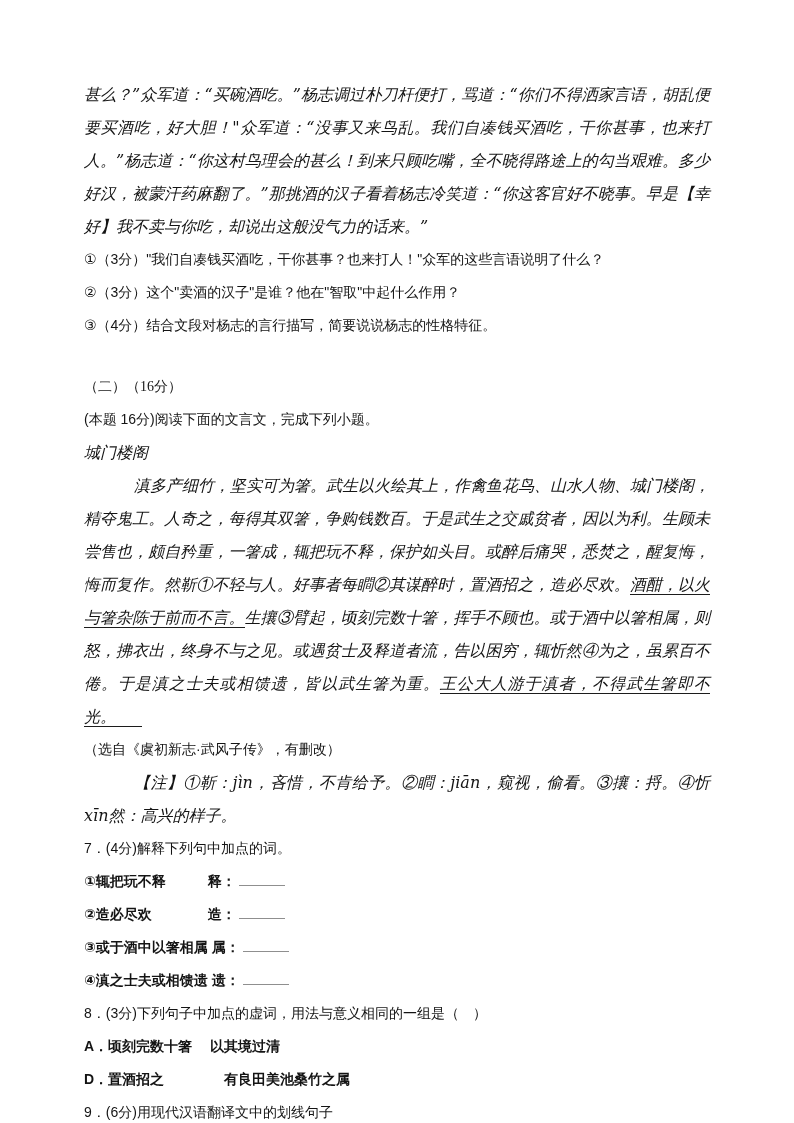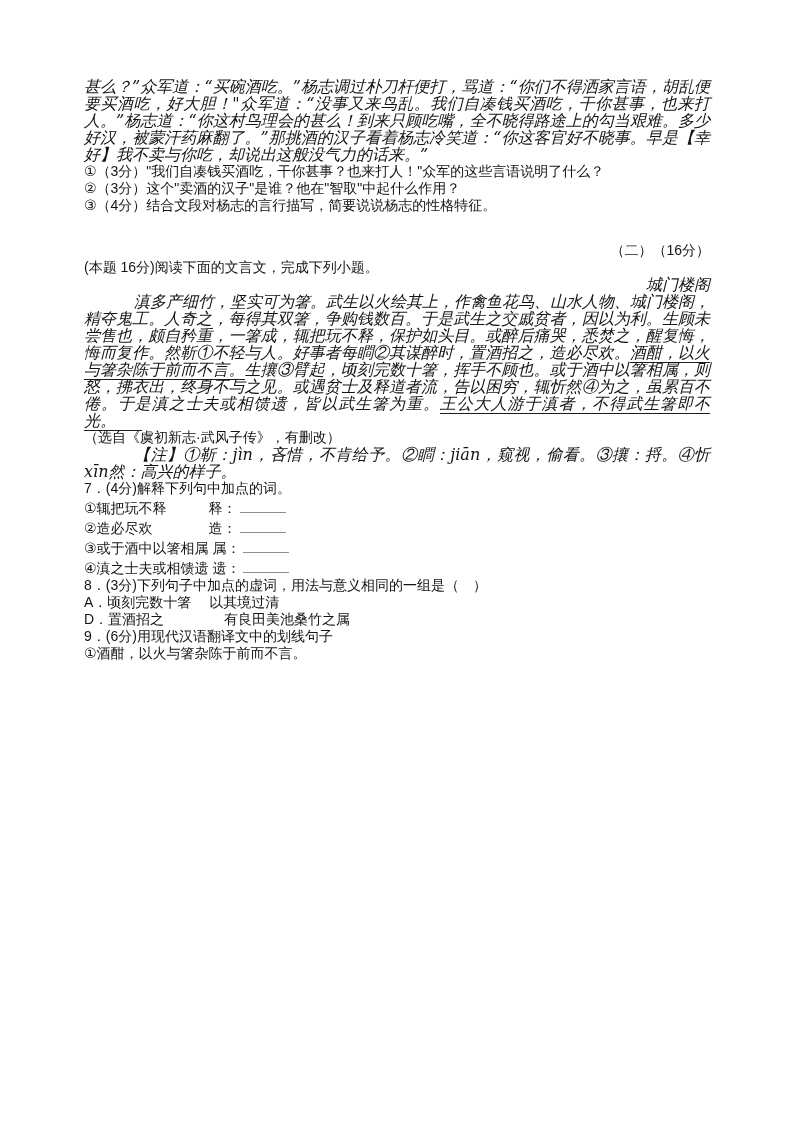--- a/index.html
+++ b/index.html
@@ -1,25 +1,25 @@
 <!DOCTYPE html>
 <html><head>
 <meta charset="utf-8">
 <style>
   html,body{margin:0;padding:0;background:#ffffff;}
   body{width:794px;height:1123px;overflow:hidden;}
   .page{box-sizing:border-box;width:794px;height:1123px;padding:78px 84px 0 84px;color:#141414;}
-  p{margin:0;line-height:17px;}
+  p{margin:0;line-height:33px;}
   .print{font-family:"Liberation Sans","DejaVu Sans",sans-serif;font-size:14px;}
   .script{font-family:"DejaVu Serif","Liberation Serif",serif;font-style:italic;font-size:16px;}
   .just{text-align:justify;}
-  .center{text-align:right;}
+  .center{text-align:left;font-family:Liberation Serif, serif;}
   .right{}
   .indent{text-indent:50px;}
-  .pre{white-space:pre-wrap;}
+  .pre{white-space:pre-wrap;font-weight:bold;}
   .u{border-bottom:1.2px solid #1c1c1c;}
   .u-tail{padding-right:26px;}
   .blank{display:inline-block;width:46px;height:15px;border-bottom:1.6px solid #8f8f8f;margin-left:3px;vertical-align:baseline;}
   .spacer{height:28.4px;}
 </style>
 </head>
 <body>
 
 <div class="page">
 

